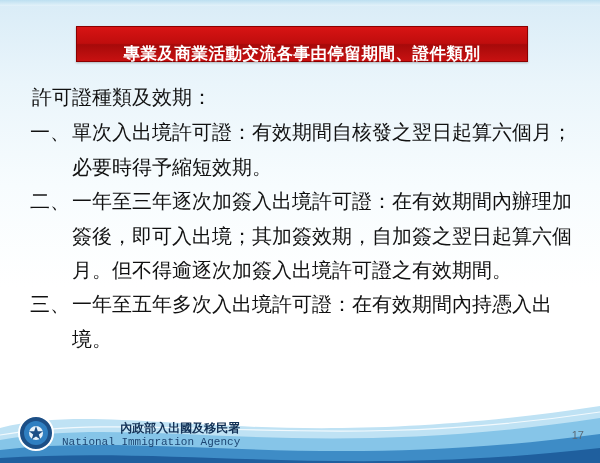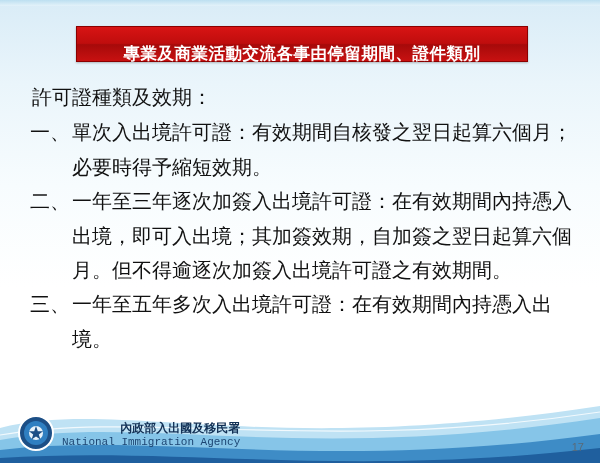--- a/index.html
+++ b/index.html
@@ -110,21 +110,21 @@
   .emblem {
     position: absolute;
     left: 16px;
     bottom: 10px;
     width: 40px;
     height: 40px;
   }
   .page-num {
     position: absolute;
     right: 16px;
-    bottom: 10px;
+    bottom: 22px;
     font-size: 11px;
     color: #5a6a77;
     font-family: Liberation Sans, sans-serif;
   }
 </style>
 </head>
 <body>
 
 <div class="slide">
 
@@ -137,21 +137,21 @@
   <div class="body">
     <p class="lead">許可證種類及效期：</p>
 
     <div class="item">
       <div class="item-num">一、</div>
       <div class="item-body">單次入出境許可證：有效期間自核發之翌日起算六個月；必要時得予縮短效期。</div>
     </div>
 
     <div class="item">
       <div class="item-num">二、</div>
-      <div class="item-body">一年至三年逐次加簽入出境許可證：在有效期間內持憑入出境，即可入出境；其加簽效期，自加簽之翌日起算六個月。但不得逾逐次加簽入出境許可證之有效期間。</div>
+      <div class="item-body">一年至三年逐次加簽入出境許可證：在有效期間內辦理加簽後，即可入出境；其加簽效期，自加簽之翌日起算六個月。但不得逾逐次加簽入出境許可證之有效期間。</div>
     </div>
 
     <div class="item">
       <div class="item-num">三、</div>
       <div class="item-body">一年至五年多次入出境許可證：在有效期間內持憑入出境。</div>
     </div>
   </div>
 
   <div class="footer">
     <svg width="600" height="75" viewBox="0 0 600 75">

